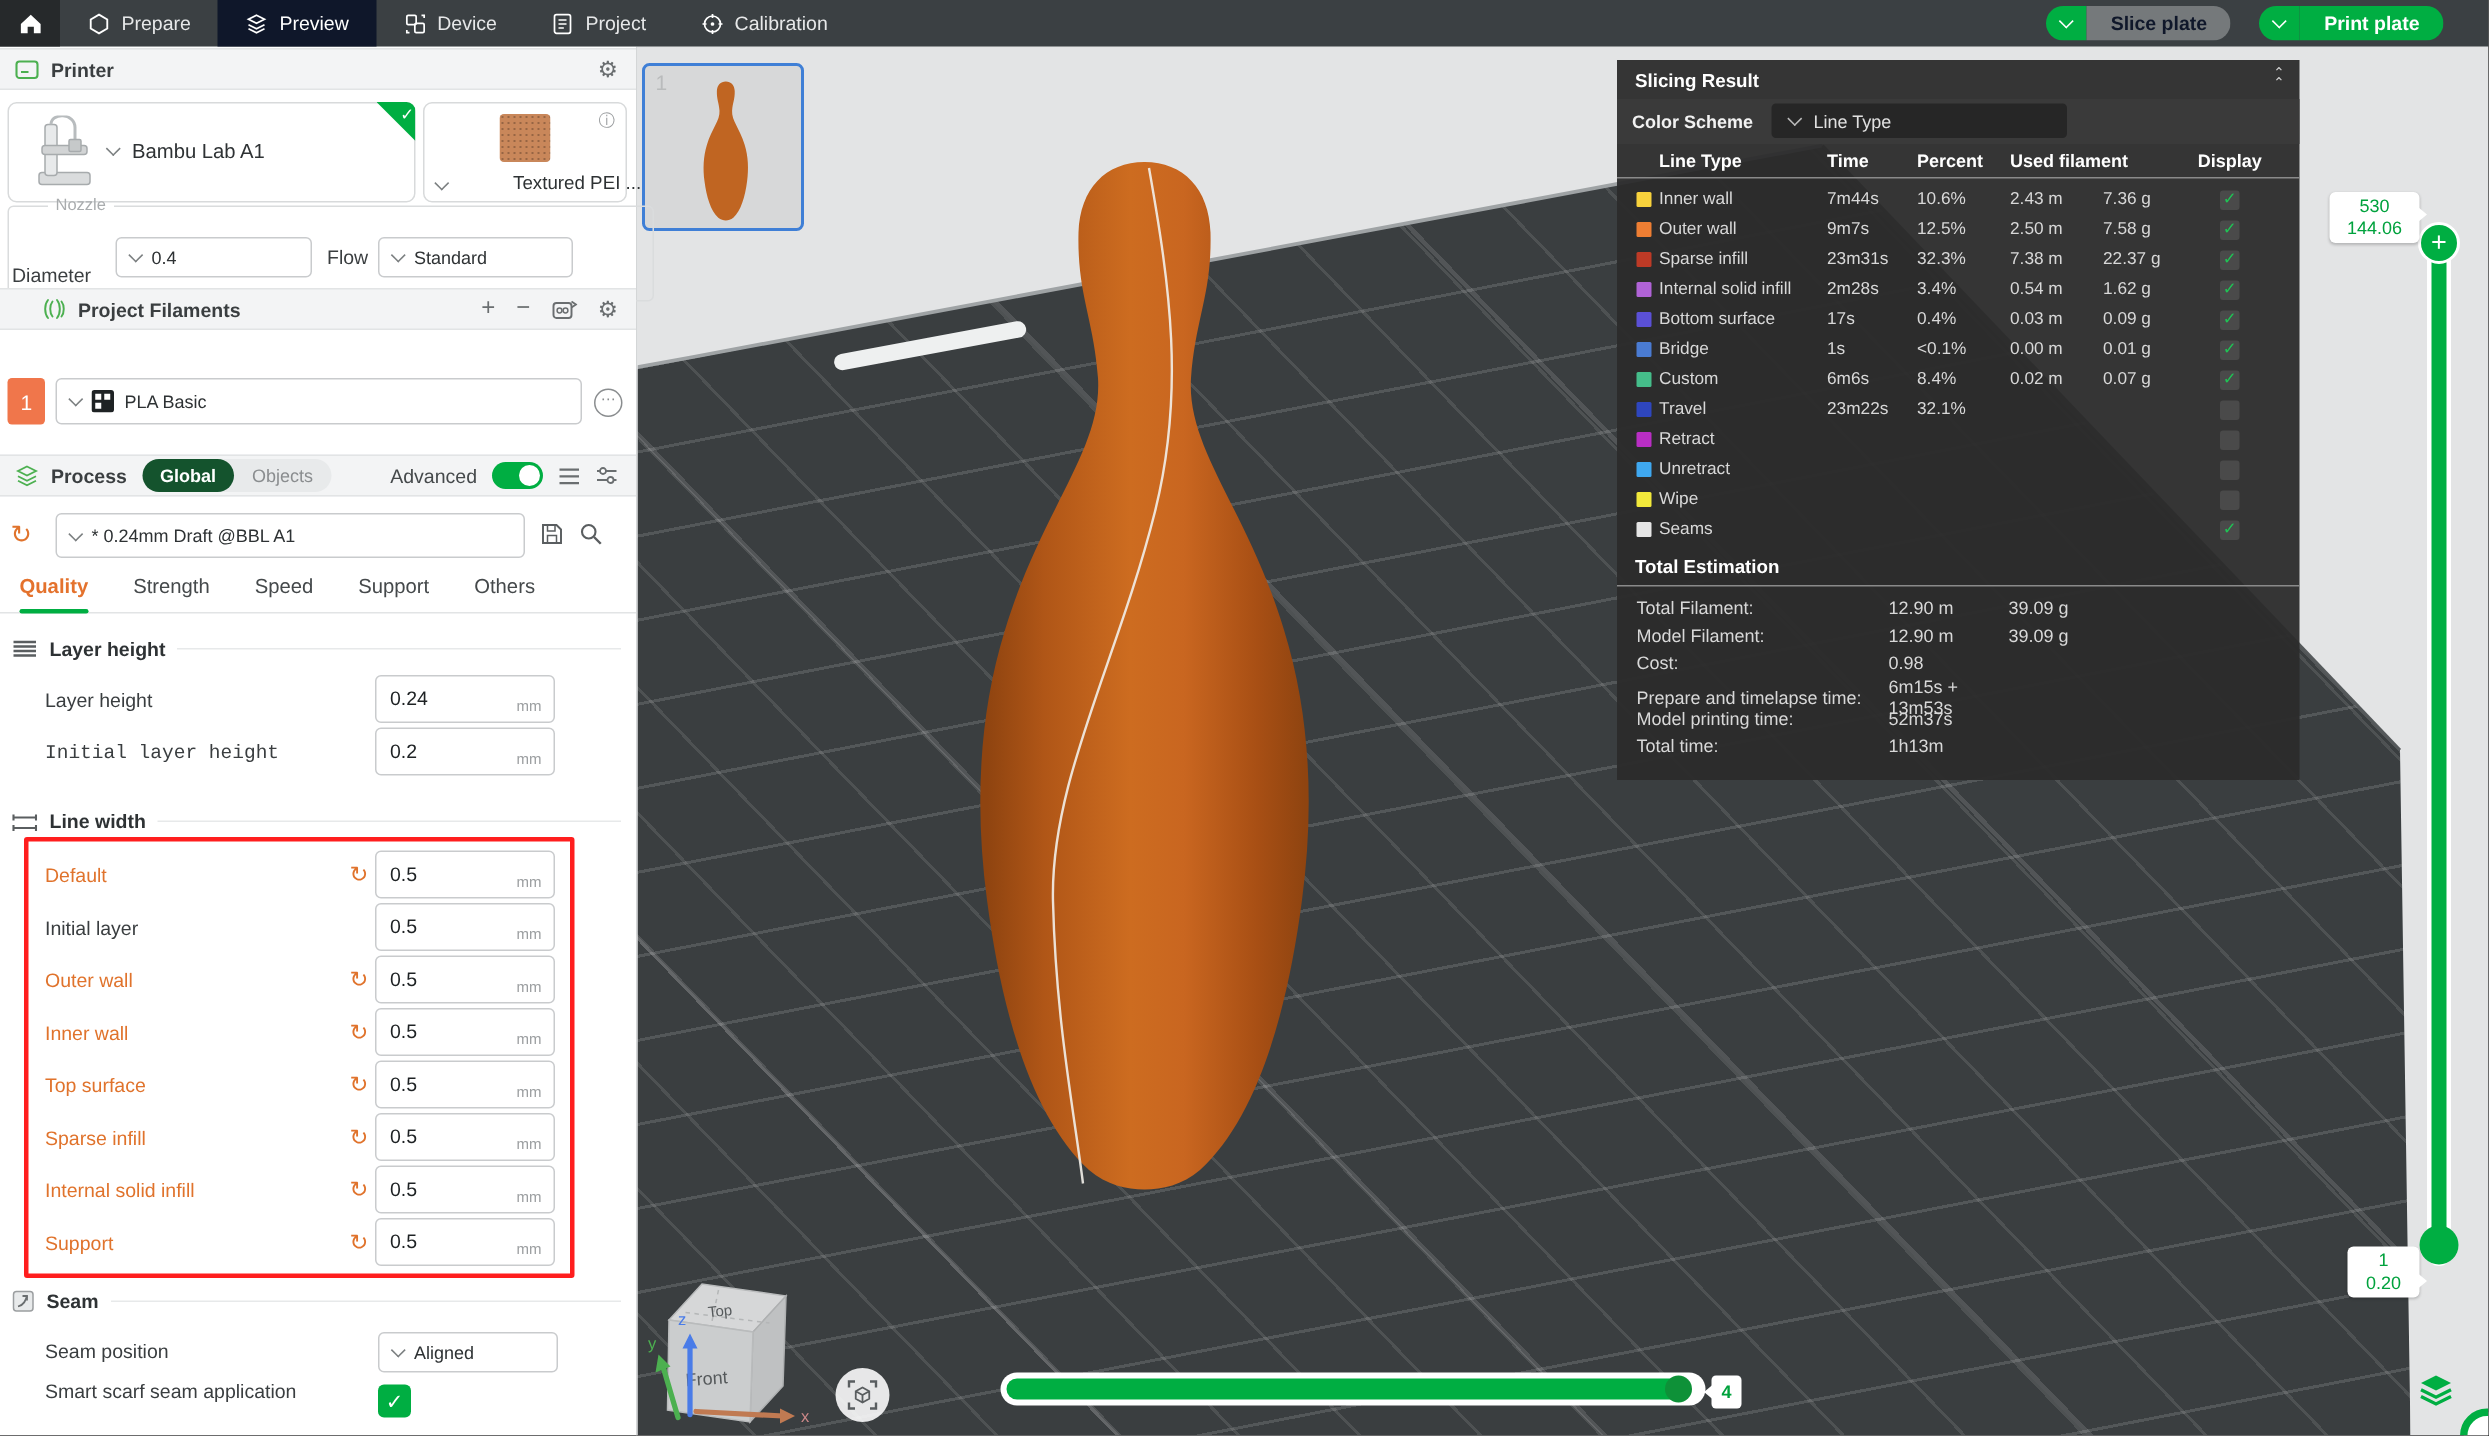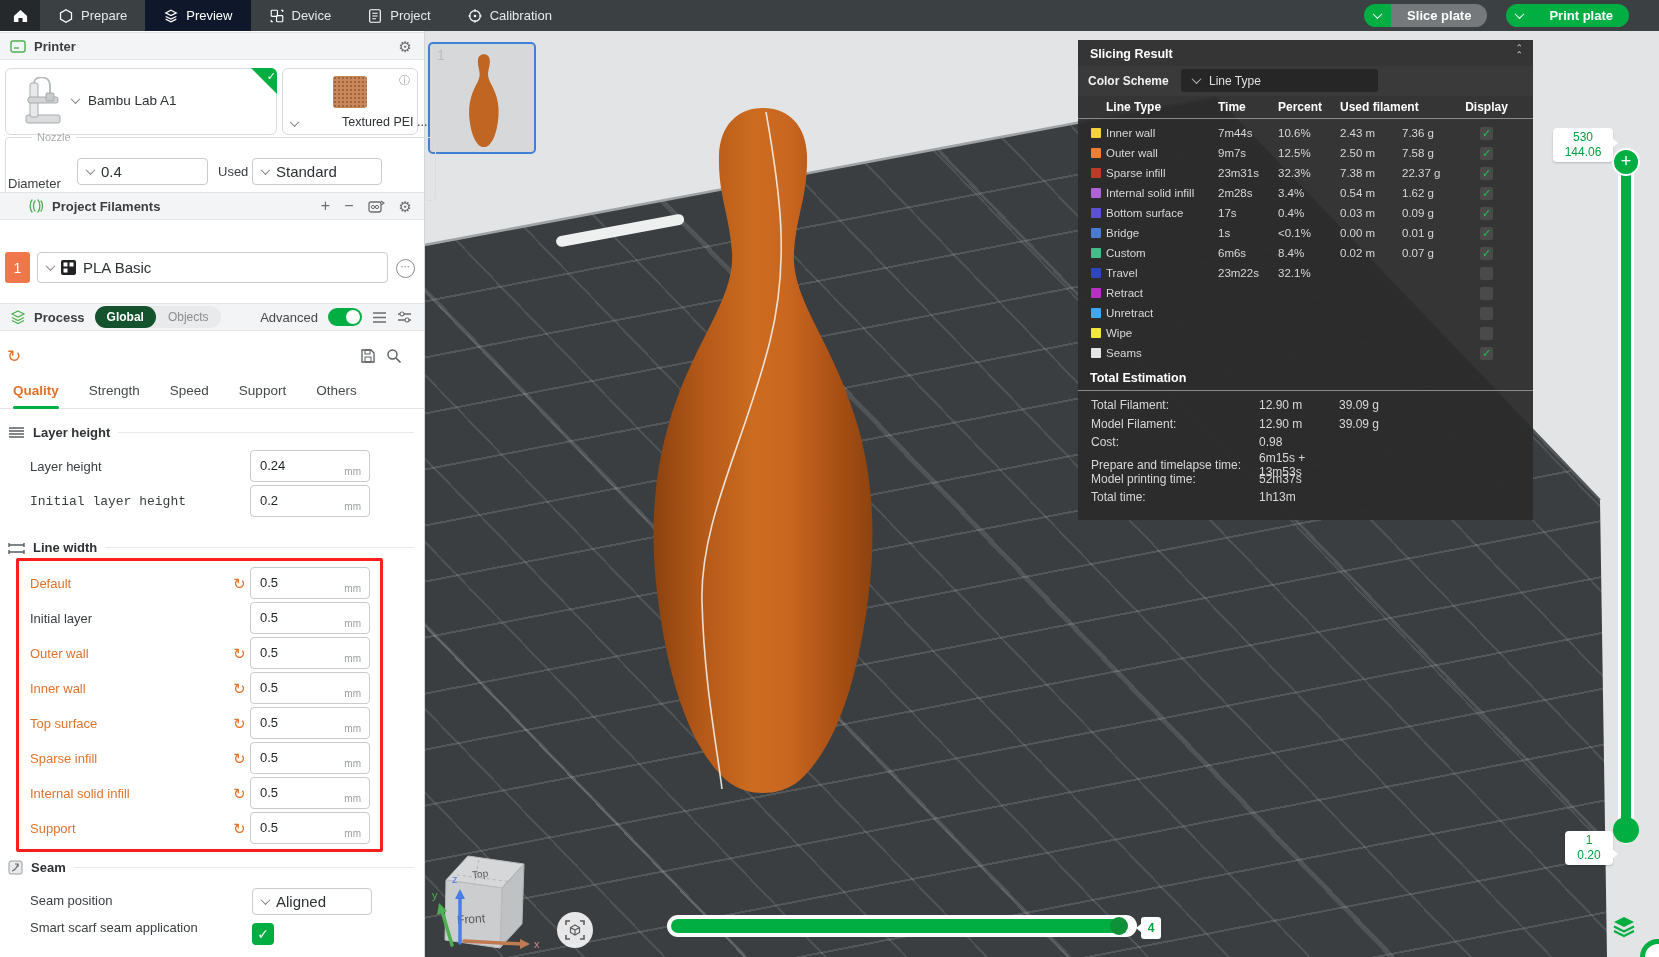--- a/index.html
+++ b/index.html
@@ -9,34 +9,34 @@
   
   .navbar{position:absolute;left:0;top:0;width:1659px;height:31px;background:#3B4043;display:flex;align-items:stretch;z-index:50;}
   .home-btn{width:40px;background:#26292B;display:flex;align-items:center;justify-content:center;}
   #nav-tabs{display:flex;align-items:stretch;}
   .nav-tab{display:flex;align-items:center;gap:7px;padding:0 18px;color:#E7E8E9;font-size:13px;cursor:pointer;}
   .nav-tab.active{background:#0f172a;color:#fff;}
   .nav-actions{position:absolute;right:30px;top:4px;display:flex;gap:19px;}
   .btn-group{display:flex;height:23px;border-radius:12px;overflow:hidden;}
   .btn-chev{width:27px;background:#00AE42;display:flex;align-items:center;justify-content:center;}
   .btn-main{padding:0 16px;display:flex;align-items:center;font-size:13px;font-weight:bold;}
-  .btn-main.disabled{background:#75797B;color:#ffffff;}
+  .btn-main.disabled{background:#75797B;color:#0f172a;}
   .btn-main.primary{background:#00AE42;color:#fff;}
   .chev{display:inline-block;width:6px;height:6px;border-right:1.6px solid #7B7F81;border-bottom:1.6px solid #7B7F81;transform:rotate(45deg) translate(-1px,-1px);}
   .chev.white{border-color:#fff;}
   
   .sidebar{position:absolute;left:0;top:31px;width:424px;height:926px;background:#fff;border-right:1px solid #D4D6D7;z-index:40;}
   .section-bar{position:absolute;left:0;width:424px;height:28px;background:#F3F4F5;border-top:1px solid #E2E4E5;border-bottom:1px solid #E2E4E5;display:flex;align-items:center;padding-left:10px;box-sizing:border-box;}
   .section-title{font-size:13px;font-weight:bold;color:#3A3E40;margin-left:8px;}
   .bar-right{position:absolute;right:12px;display:flex;align-items:center;gap:14px;color:#6A6E70;}
   .gear{font-size:15px;color:#6A6E70;line-height:1;}
   .card{position:absolute;background:#fff;border:1px solid #D8DADB;border-radius:6px;box-sizing:border-box;}
   .corner-check{position:absolute;right:-1px;top:-1px;width:0;height:0;border-top:26px solid #00AE42;border-left:26px solid transparent;border-radius:0 6px 0 0;}
   .corner-check span{position:absolute;top:-24px;right:1px;color:#fff;font-size:11px;}
-  .select{background:#fff;border:1px solid #C9CBCD;border-radius:4px;display:flex;align-items:center;gap:7px;padding:0 9px;box-sizing:border-box;font-size:15px;color:#2E3234;}
+  .select{background:#fff;border:1px solid #C9CBCD;border-radius:4px;display:flex;align-items:center;gap:7px;padding:0 9px;box-sizing:border-box;font-size:12px;color:#2E3234;}
   fieldset.nozzle{position:absolute;left:5px;top:100px;width:405px;height:52px;border:1px solid #DADCDD;border-radius:4px;margin:0;}
   fieldset.nozzle legend{font-size:11px;color:#A9ACAE;padding:0 5px;margin-left:14px;margin-top:44px;}
   .inline-label{font-size:13px;color:#3A3E40;}
   .pill-toggle{display:flex;background:#E8EAEB;border-radius:12px;height:22px;align-items:center;font-size:12px;}
   .pill-seg{padding:0 12px;height:22px;display:flex;align-items:center;border-radius:12px;color:#8A8D8F;}
   .pill-seg.active{background:#14532d;color:#fff;font-weight:bold;}
   .toggle{width:34px;height:18px;border-radius:9px;background:#00AE42;position:relative;}
   .toggle .knob{position:absolute;right:2px;top:2px;width:14px;height:14px;border-radius:50%;background:#fff;}
   .proc-tabs{position:absolute;left:0;top:352px;width:424px;height:26px;display:flex;gap:30px;padding-left:13px;border-bottom:1px solid #E2E4E5;box-sizing:border-box;}
   .proc-tab{font-size:13.5px;color:#45494B;position:relative;display:flex;align-items:flex-start;}
@@ -216,21 +216,21 @@
     </div>
 
     <fieldset class="nozzle">
       <legend>Nozzle</legend>
     </fieldset>
     <span class="inline-label" style="position:absolute;left:8px;top:145px;">Diameter</span>
     <div class="select" style="position:absolute;left:77px;top:127px;width:131px;height:27px;">
       <span class="chev"></span>
       <span>0.4</span>
     </div>
-    <span class="inline-label" style="position:absolute;left:218px;top:133px;">Used</span>
+    <span class="inline-label" style="position:absolute;left:218px;top:133px;">Flow</span>
     <div class="select" style="position:absolute;left:252px;top:127px;width:130px;height:27px;">
       <span class="chev"></span>
       <span>Standard</span>
     </div>
 
     <div class="section-bar" style="top:161px;padding-left:28px;">
       <span class="icon">
         <svg width="16" height="16" viewBox="0 0 16 16">
             <path d="M4 2 C1.5 5 1.5 11 4 14 M7 3 C5 5.5 5 10.5 7 13 M10 2 C12.5 5 12.5 11 10 14 M13 3 C15 5.5 15 10.5 13 13" stroke="#4CB050" stroke-width="1.3" fill="none" stroke-linecap="round"></path>
           </svg>
@@ -291,20 +291,24 @@
           <svg width="15" height="14" viewBox="0 0 15 14">
               <path d="M1 4h13 M1 10h13" stroke="#6A6E70" stroke-width="1.4"></path>
               <circle cx="5" cy="4" r="2" fill="#fff" stroke="#6A6E70" stroke-width="1.2"></circle>
               <circle cx="10" cy="10" r="2" fill="#fff" stroke="#6A6E70" stroke-width="1.2"></circle>
             </svg>
         </span>
       </span>
     </div>
 
     <span class="reset-glyph" style="left:7px;top:317px;font-size:17px;">↻</span>
+    <div class="select" style="position:absolute;left:37px;top:311px;width:313px;height:30px;">
+      <span class="chev"></span>
+      <span>* 0.24mm Draft @BBL A1</span>
+    </div>
     <span class="icon" style="position:absolute;left:360px;top:317px;">
       <svg width="16" height="16" viewBox="0 0 16 16">
           <path d="M2 2 h9 l3 3 v9 h-12 Z" fill="none" stroke="#5A5E60" stroke-width="1.3"></path>
           <rect x="5" y="9" width="6" height="5" fill="none" stroke="#5A5E60"></rect>
           <rect x="5" y="2" width="5" height="4" fill="none" stroke="#5A5E60"></rect>
         </svg>
     </span>
     <span class="icon" style="position:absolute;left:386px;top:317px;">
       <svg width="16" height="16" viewBox="0 0 16 16">
           <circle cx="6.5" cy="6.5" r="4.5" fill="none" stroke="#5A5E60" stroke-width="1.4"></circle>

